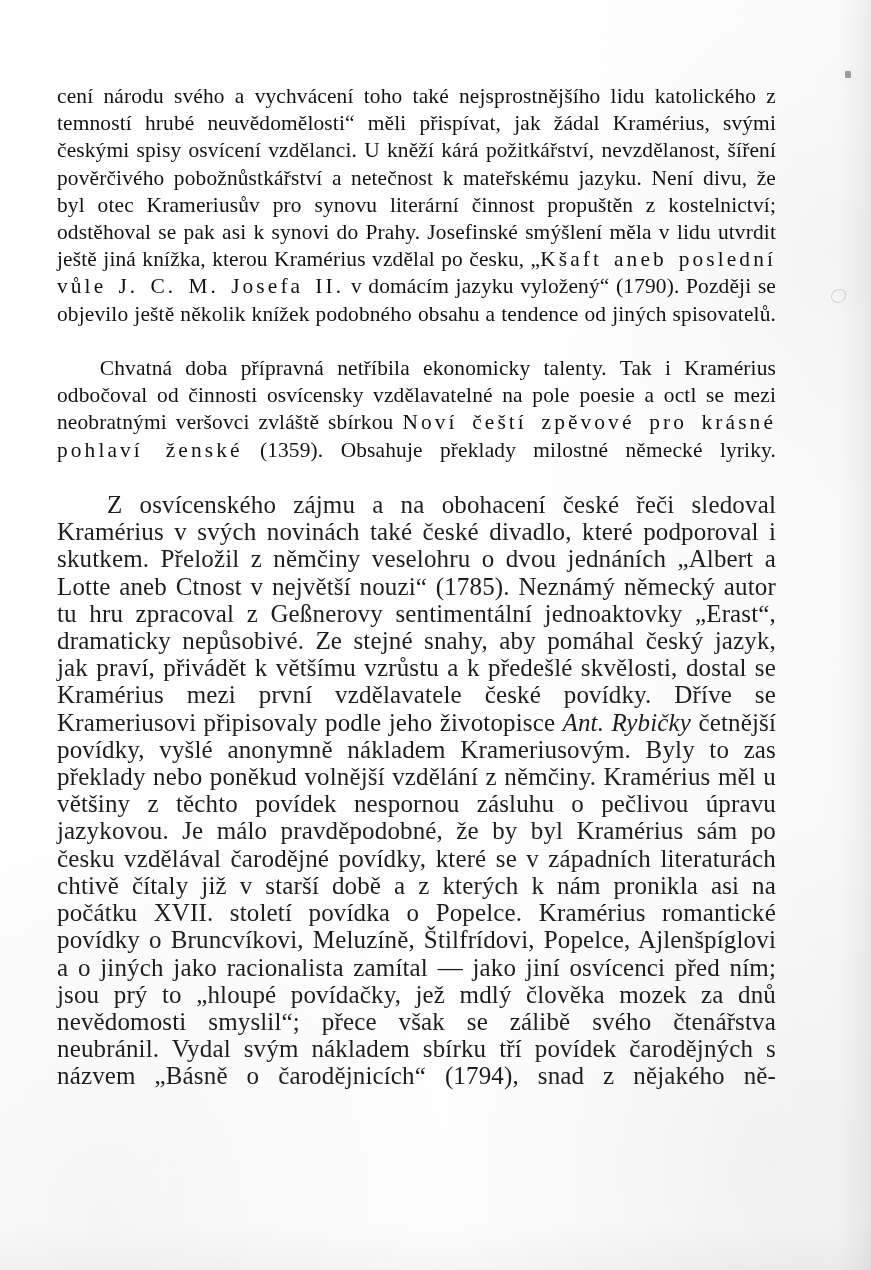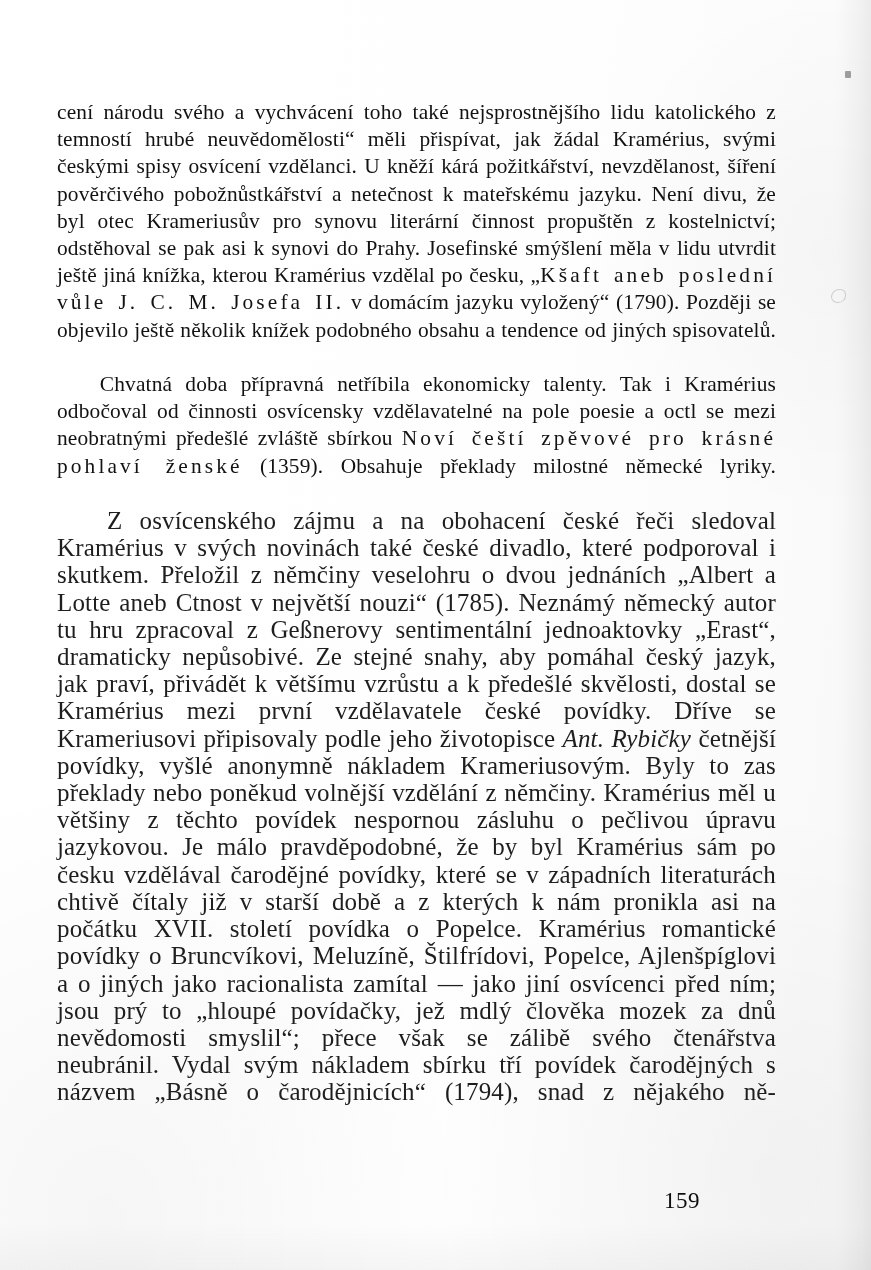--- a/index.html
+++ b/index.html
@@ -32,21 +32,21 @@
     opacity: 0.30;
     pointer-events: none;
     background-image:
       repeating-linear-gradient(0deg, rgba(0,0,0,0.022) 0px, rgba(0,0,0,0) 1px, rgba(0,0,0,0) 3px),
       repeating-linear-gradient(90deg, rgba(0,0,0,0.018) 0px, rgba(0,0,0,0) 1px, rgba(0,0,0,0) 3px);
   }
 
   #textblock {
     position: absolute;
     left: 57px;
-    top: 99px;
+    top: 83px;
     width: 719px;
   }
 
   p.para {
     margin: 0;
     font-size: 21.4px;
     line-height: 27.2px;
     color: #121212;
     text-align: justify;
     text-justify: inter-word;
@@ -132,24 +132,23 @@
 
   <div id="paper-texture"></div>
   <div id="grain"></div>
   <div id="edge-shadow"></div>
   <div id="bottom-shadow"></div>
 
   <div id="textblock">
 
     <p class="para" id="p1"><span>cení národu svého a vychvácení toho také nejsprostnějšího lidu katolického z temností hrubé neuvědomělosti“ měli přispívat, jak žádal Kramérius, svými českými spisy osvícení vzdělanci. U kněží kárá požitkářství, nevzdělanost, šíření pověrčivého pobožnůstkářství a netečnost k mateřskému jazyku. Není divu, že byl otec Krameriusův pro synovu literární činnost propuštěn z kostelnictví; odstěhoval se pak asi k synovi do Prahy. Josefinské smýšlení měla v lidu utvrdit ještě jiná knížka, kterou Kramérius vzdělal po česku, „</span><span class="sp">Kšaft aneb poslední vůle J. C. M. Josefa II.</span><span> v domácím jazyku vyložený“ (1790). Později se objevilo ještě několik knížek podobného obsahu a tendence od jiných spisovatelů.</span></p>
 
-    <p class="para indent" id="p2"><span>Chvatná doba přípravná netříbila ekonomicky talenty. Tak i Kramérius odbočoval od činnosti osvícensky vzdělavatelné na pole poesie a octl se mezi neobratnými předešlé zvláště sbírkou </span><span class="sp">Noví čeští zpěvové pro krásné pohlaví ženské</span><span> (1359). Obsahuje překlady milostné německé lyriky.</span></p>
+    <p class="para indent" id="p2"><span>Chvatná doba přípravná netříbila ekonomicky talenty. Tak i Kramérius odbočoval od činnosti osvícensky vzdělavatelné na pole poesie a octl se mezi neobratnými veršovci zvláště sbírkou </span><span class="sp">Noví čeští zpěvové pro krásné pohlaví ženské</span><span> (1359). Obsahuje překlady milostné německé lyriky.</span></p>
 
     <p class="para indent light" id="p3"><span>Z osvícenského zájmu a na obohacení české řeči sledoval Kramérius v svých novinách také české divadlo, které podporoval i skutkem. Přeložil z němčiny veselohru o dvou jednáních „Albert a Lotte aneb Ctnost v největší nouzi“ (1785). Neznámý německý autor tu hru zpracoval z Geßnerovy sentimentální jednoaktovky „Erast“, dramaticky nepůsobivé. Ze stejné snahy, aby pomáhal český jazyk, jak praví, přivádět k většímu vzrůstu a k předešlé skvělosti, dostal se Kramérius mezi první vzdělavatele české povídky. Dříve se Krameriusovi připisovaly podle jeho životopisce </span><span class="it">Ant. Rybičky</span><span> četnější povídky, vyšlé anonymně nákladem Krameriusovým. Byly to zas překlady nebo poněkud volnější vzdělání z němčiny. Kramérius měl u většiny z těchto povídek nespornou zásluhu o pečlivou úpravu jazykovou. Je málo pravděpodobné, že by byl Kramérius sám po česku vzdělával čarodějné povídky, které se v západních literaturách chtivě čítaly již v starší době a z kterých k nám pronikla asi na počátku XVII. století povídka o Popelce. Kramérius romantické povídky o Bruncvíkovi, Meluzíně, Štilfrídovi, Popelce, Ajlenšpíglovi a o jiných jako racionalista zamítal — jako jiní osvícenci před ním; jsou prý to „hloupé povídačky, jež mdlý člověka mozek za dnů nevědomosti smyslil“; přece však se zálibě svého čtenářstva neubránil. Vydal svým nákladem sbírku tří povídek čarodějných s názvem „Básně o čarodějnicích“ (1794), snad z nějakého ně-</span></p>
 
   </div>
 
-  <div id="folio">159</div>
 
   <div class="speck" id="speck-top-right"></div>
   <div id="margin-mark"></div>
 
 </div>
 
 </body></html>

